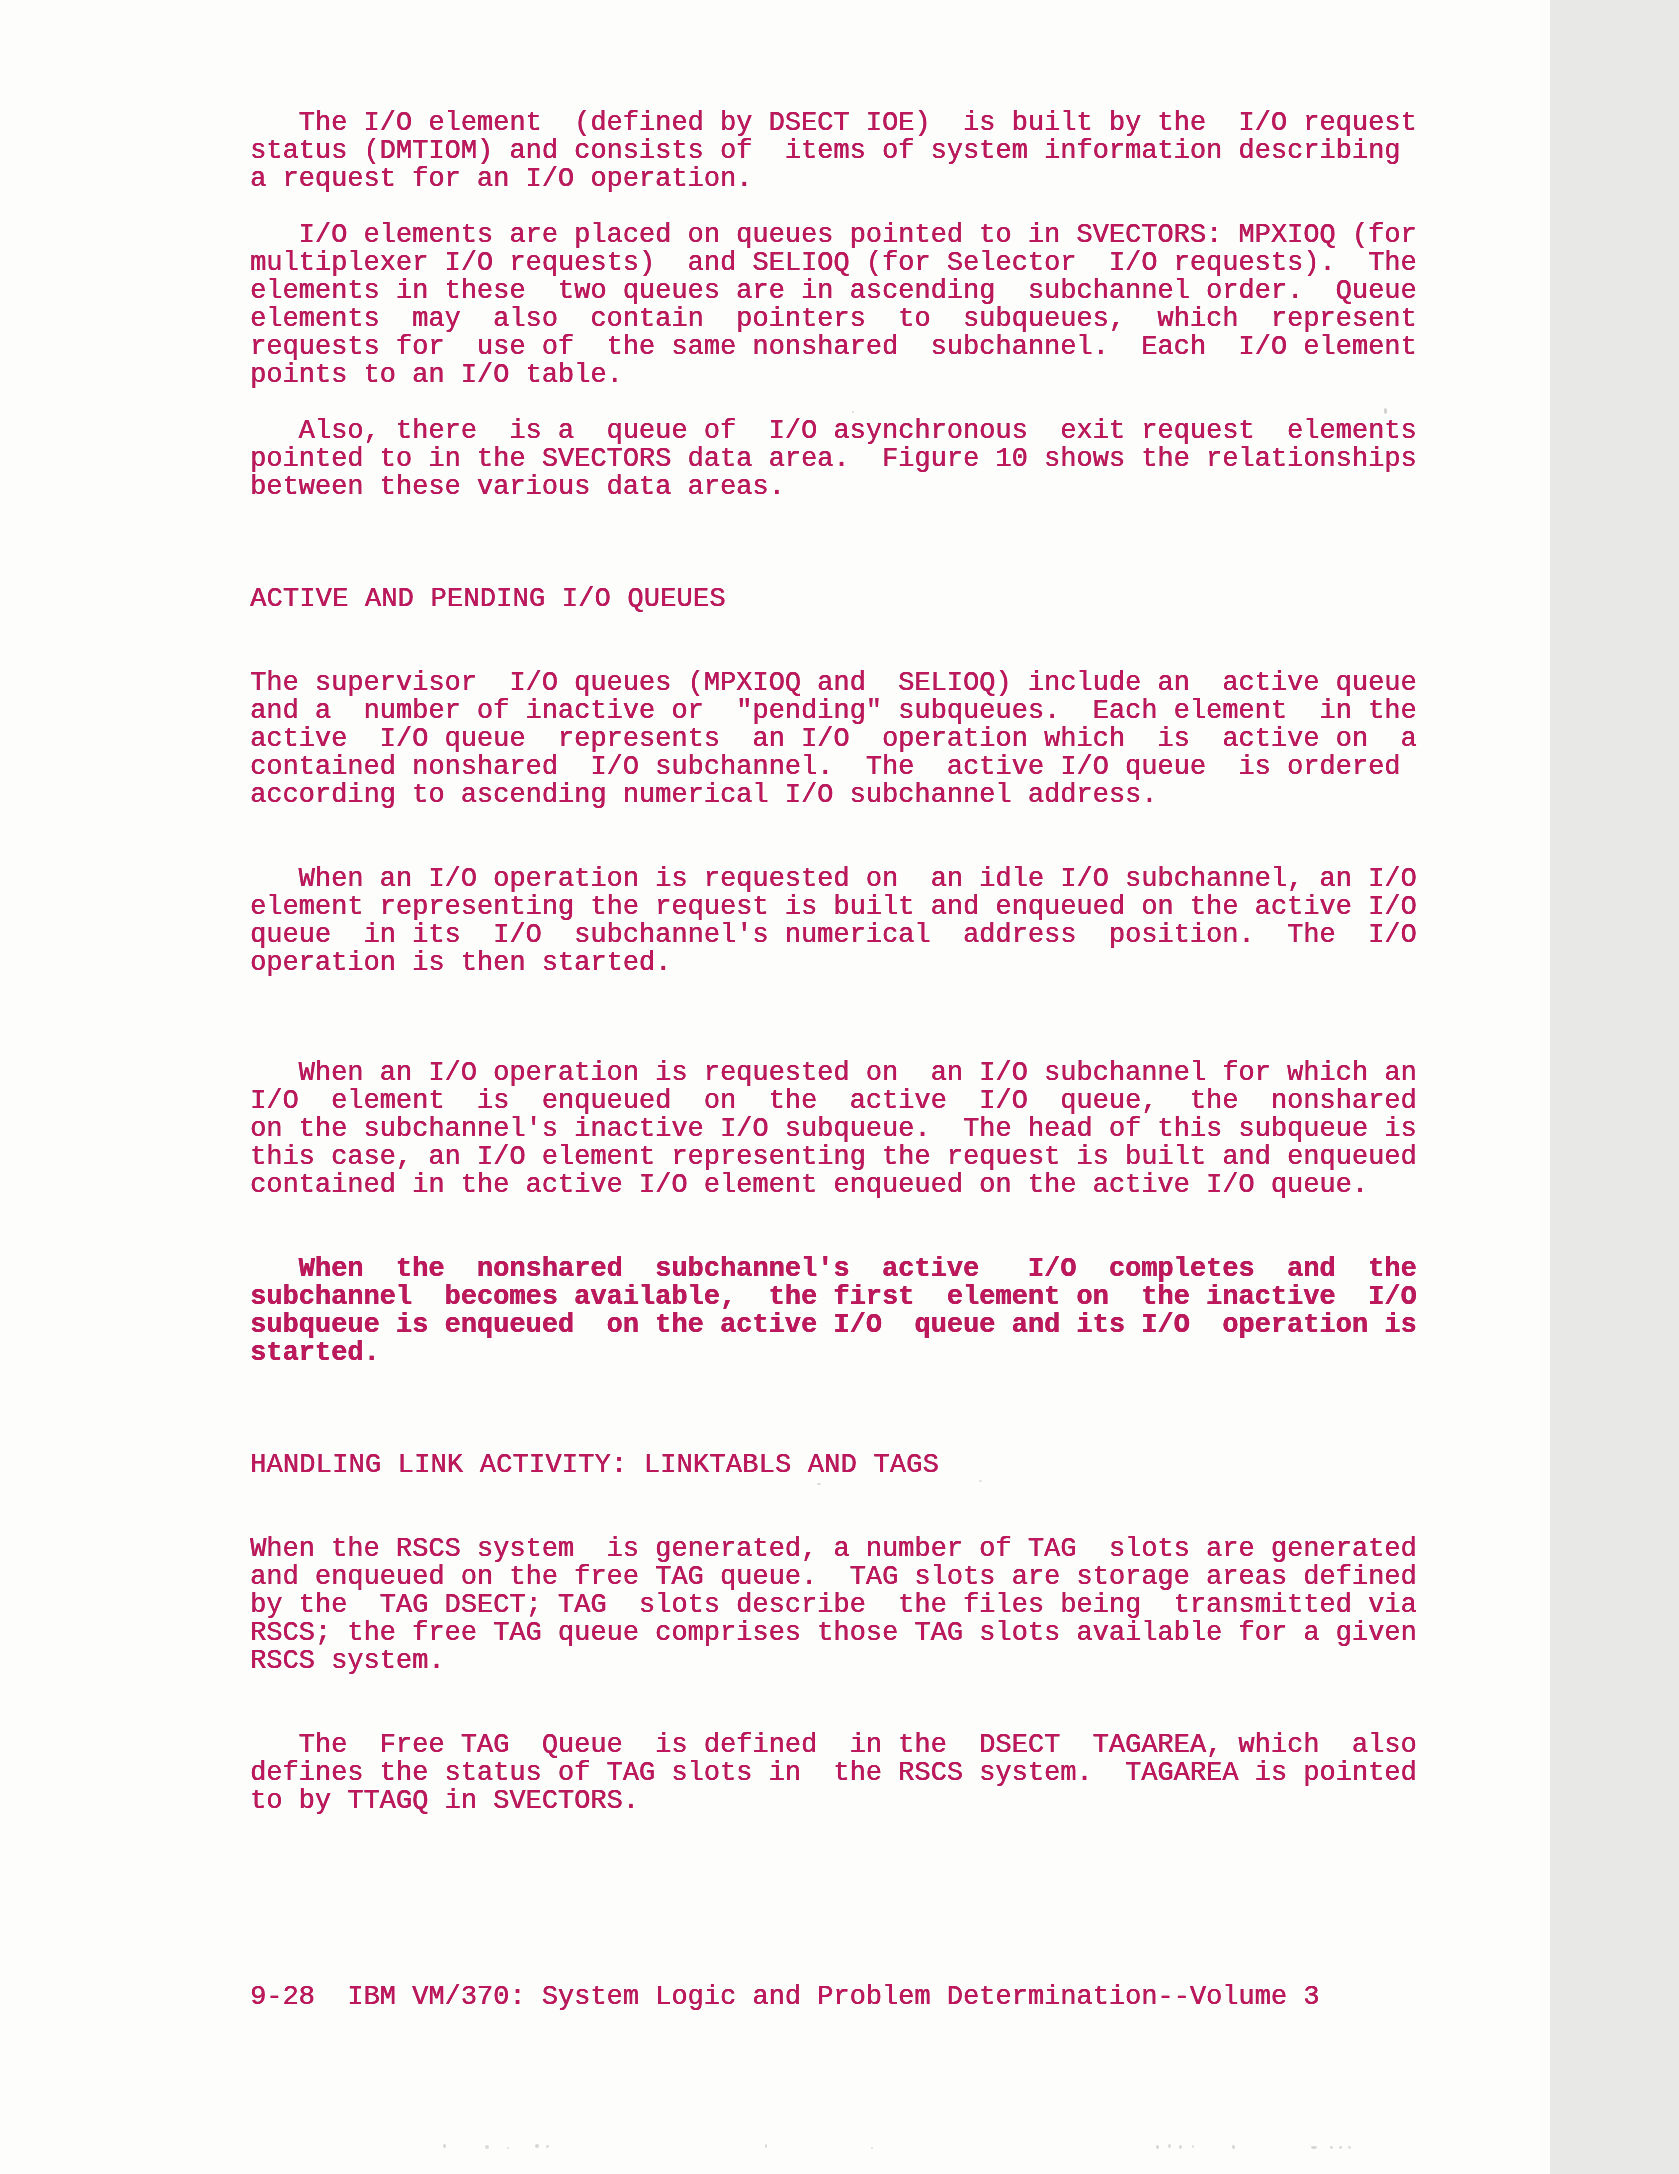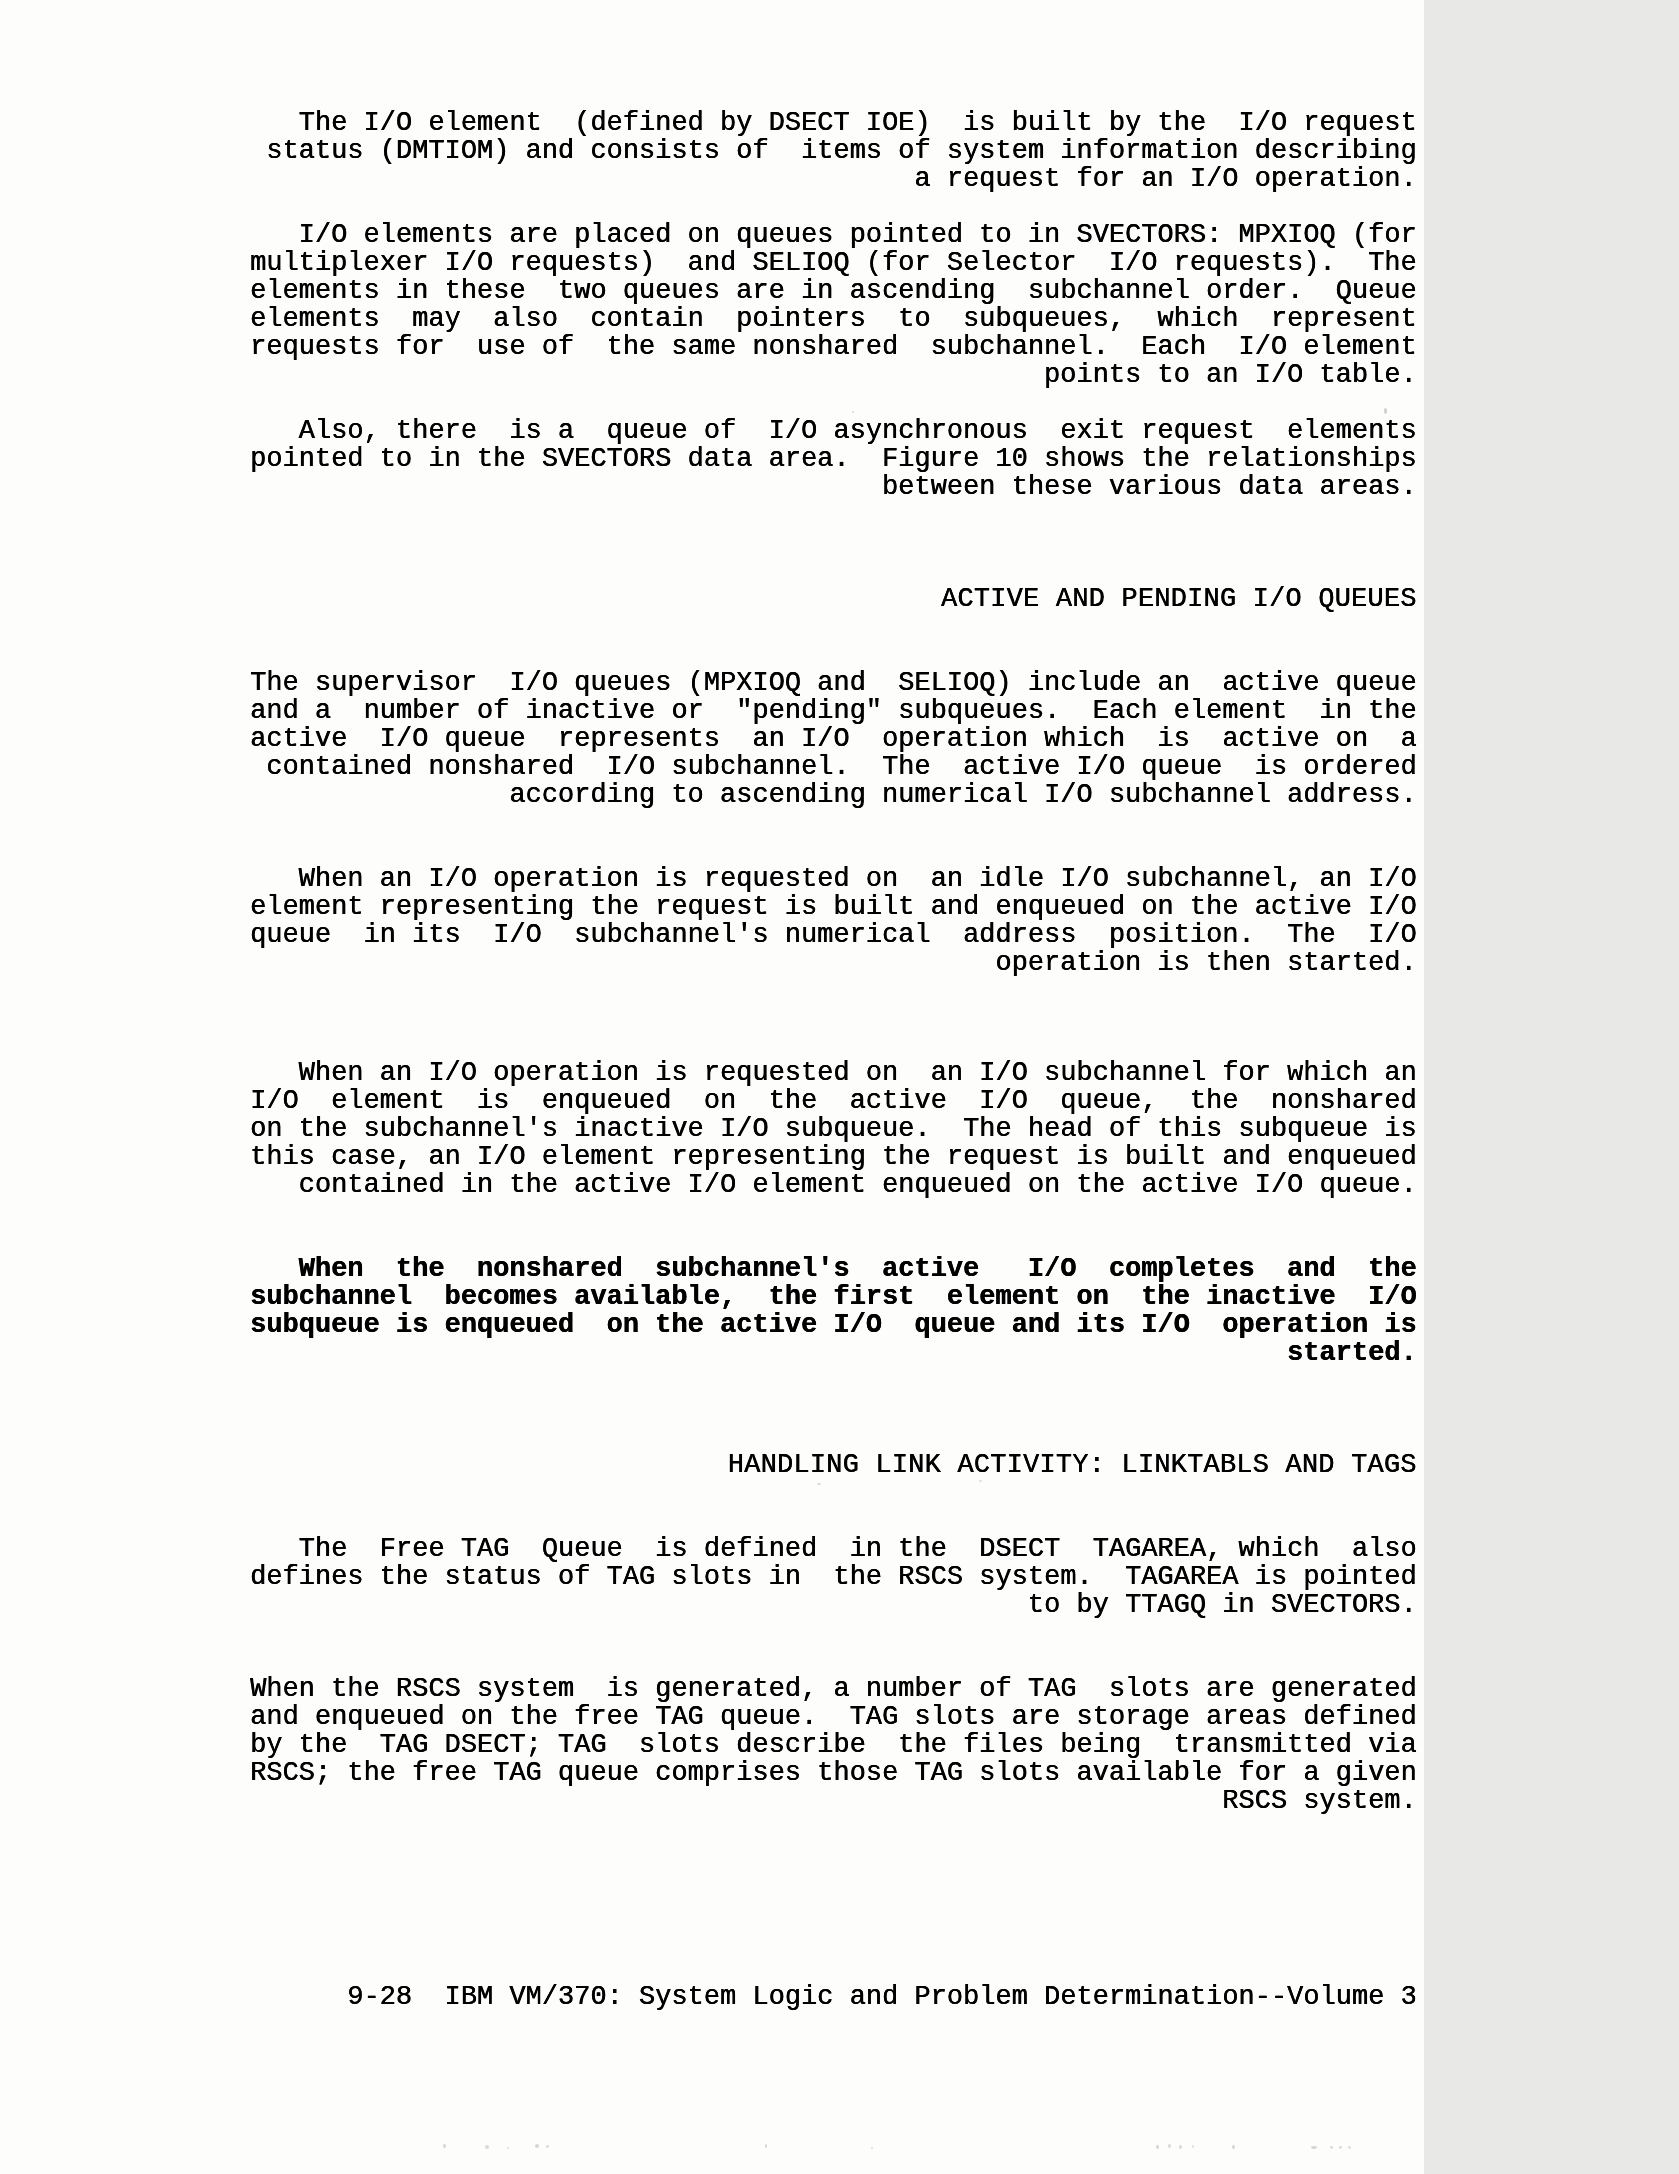--- a/index.html
+++ b/index.html
@@ -2,29 +2,28 @@
 <html style="font-size:15px"><head>
 <meta charset="utf-8">
 <style>
   html, body {
     margin: 0;
     padding: 0;
     background: #e8e8e6;
   }
   .page {
     position: relative;
-    width: 1424px;
+    width: 1550px;
     height: 2174px;
     background: #fdfdfc;
     overflow: hidden;
     font-family: "Liberation Mono", "DejaVu Sans Mono", monospace;
     font-size: 27px;
     line-height: 28px;
-    color: #000000;
-    text-align: right;
+    color: #be185d;
   }
   .text-col {
     position: absolute;
     left: 250px;
     top: 109px;
   }
   .block { margin: 0; }
   .line {
     white-space: pre;
     
@@ -88,30 +87,30 @@
       <div class="block paragraph" style="margin-top: 56px; font-weight: bold;">
         <div class="line">   When  the  nonshared  subchannel's  active   I/O  completes  and  the</div>
         <div class="line">subchannel  becomes available,  the first  element on  the inactive  I/O</div>
         <div class="line">subqueue is enqueued  on the active I/O  queue and its I/O  operation is</div>
         <div class="line">started.</div>
       </div>
       <div class="block heading" style="margin-top: 84px;">
         <div class="line">HANDLING LINK ACTIVITY: LINKTABLS AND TAGS</div>
       </div>
       <div class="block paragraph" style="margin-top: 56px;">
-        <div class="line">   The  Free TAG  Queue  is defined  in the  DSECT  TAGAREA, which  also</div>
-        <div class="line">defines the status of TAG slots in  the RSCS system.  TAGAREA is pointed</div>
-        <div class="line">to by TTAGQ in SVECTORS.</div>
-      </div>
-      <div class="block paragraph" style="margin-top: 56px;">
         <div class="line">When the RSCS system  is generated, a number of TAG  slots are generated</div>
         <div class="line">and enqueued on the free TAG queue.  TAG slots are storage areas defined</div>
         <div class="line">by the  TAG DSECT; TAG  slots describe  the files being  transmitted via</div>
         <div class="line">RSCS; the free TAG queue comprises those TAG slots available for a given</div>
         <div class="line">RSCS system.</div>
+      </div>
+      <div class="block paragraph" style="margin-top: 56px;">
+        <div class="line">   The  Free TAG  Queue  is defined  in the  DSECT  TAGAREA, which  also</div>
+        <div class="line">defines the status of TAG slots in  the RSCS system.  TAGAREA is pointed</div>
+        <div class="line">to by TTAGQ in SVECTORS.</div>
       </div>
       <div class="block footer" style="margin-top: 168px;">
         <div class="line">9-28  IBM VM/370: System Logic and Problem Determination--Volume 3</div>
       </div>
     </main>
   <div id="specks">
       <div class="speck" style="left: 1384px; top: 408px; width: 2.8px; height: 5.6px; opacity: 0.45;"></div>
       <div class="speck" style="left: 852px; top: 411px; width: 1.9px; height: 1.9px; opacity: 0.35;"></div>
       <div class="speck" style="left: 817px; top: 1483px; width: 3.8px; height: 1.9px; opacity: 0.35;"></div>
       <div class="speck" style="left: 979px; top: 1480px; width: 2.8px; height: 1.9px; opacity: 0.3;"></div>

